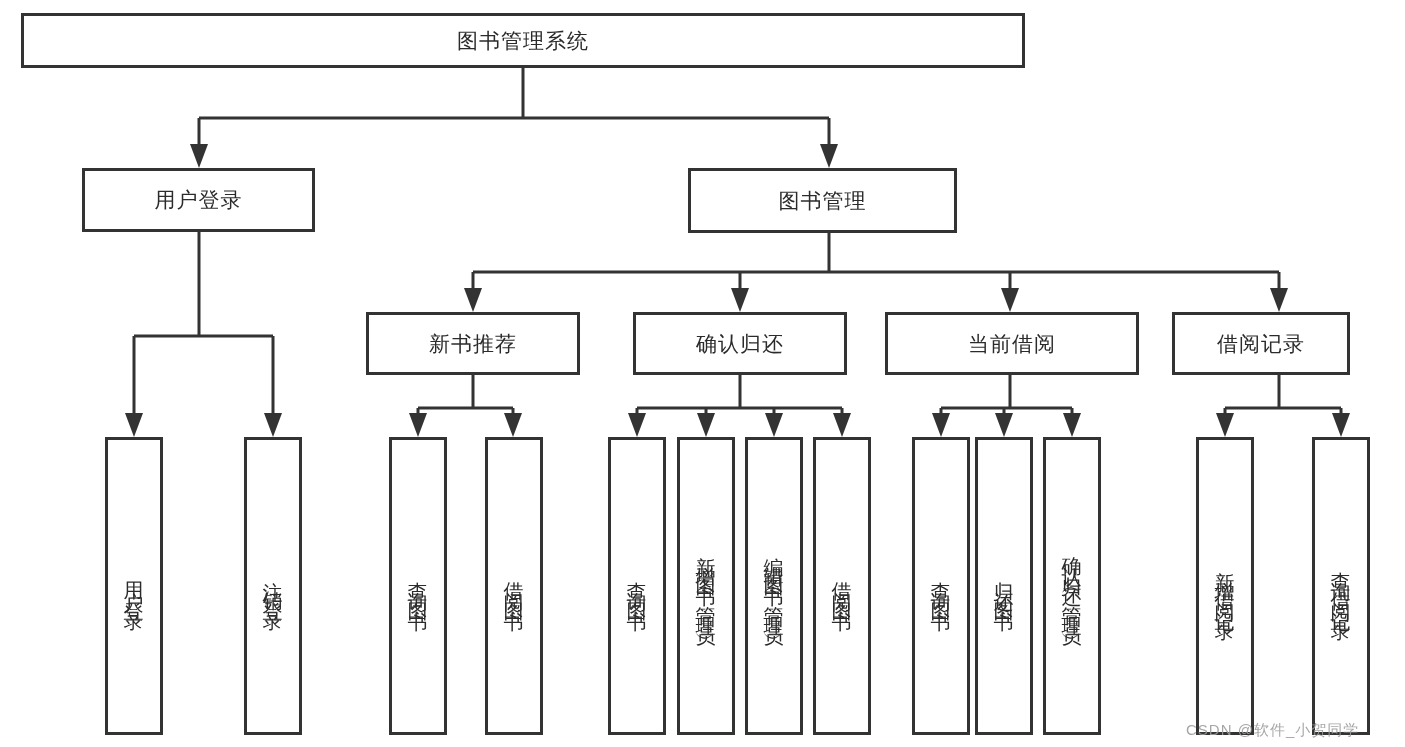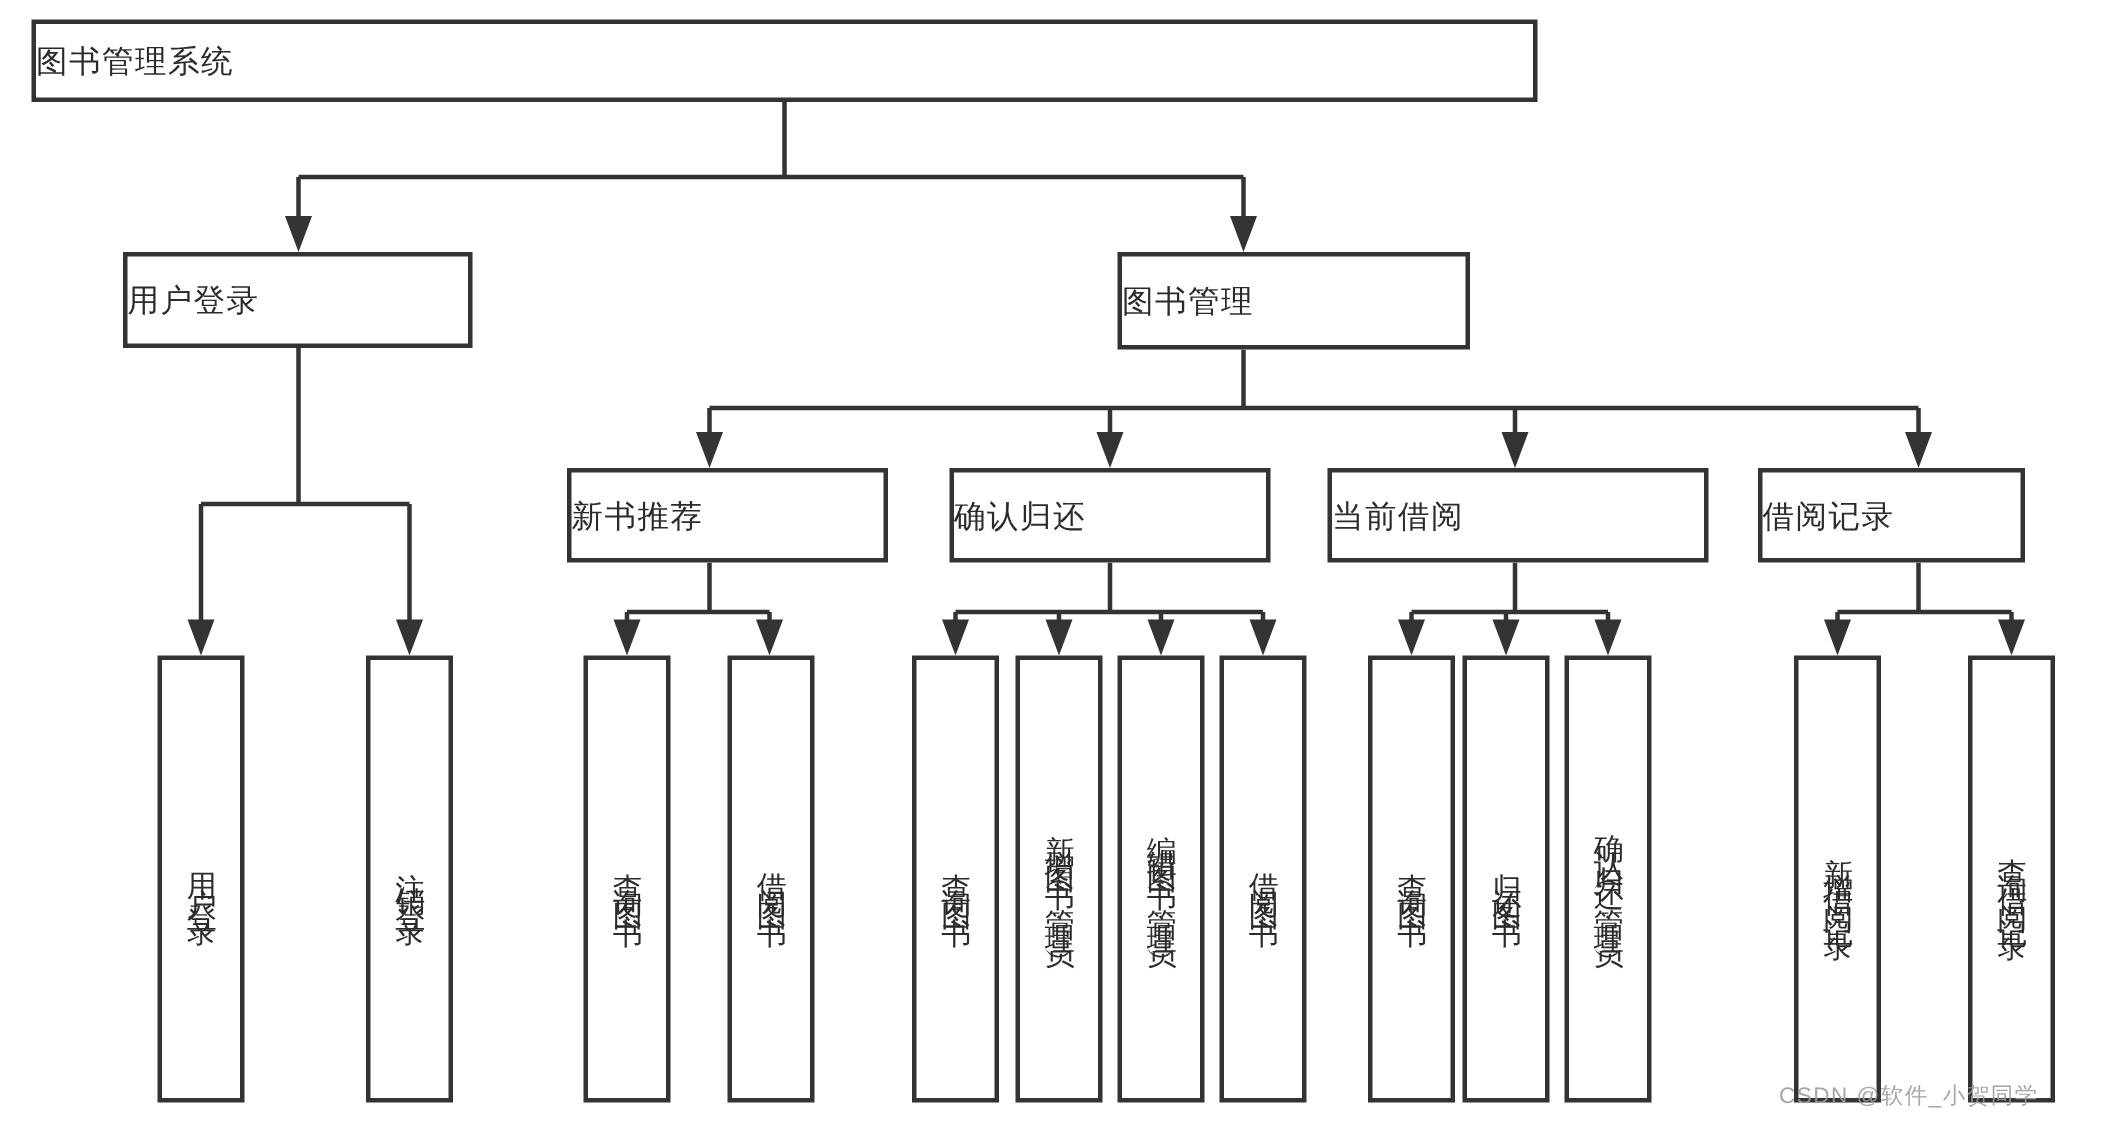--- a/index.html
+++ b/index.html
@@ -2,21 +2,21 @@
 <html><head>
 <meta charset="utf-8">
 <style>
   html,body{margin:0;padding:0;background:#ffffff;}
   body{font-family:"Liberation Sans","DejaVu Sans",sans-serif;}
   .canvas{position:relative;width:1405px;height:747px;background:#ffffff;overflow:hidden;}
   .wires{position:absolute;left:0;top:0;z-index:1;}
   .hnode{
     position:absolute;z-index:2;box-sizing:border-box;
     background:#ffffff;border:3px solid #333333;
-    display:flex;align-items:center;
+    display:flex;align-items:center;justify-content:center;
     color:#2b2b2b;font-size:21px;letter-spacing:1px;white-space:nowrap;
   }
   .vnode{
     position:absolute;z-index:2;box-sizing:border-box;
     width:58px;height:298px;top:437px;
     background:#ffffff;border:3px solid #333333;
     display:flex;align-items:center;justify-content:center;
     color:#2b2b2b;font-size:20px;
   }
   .vtext{
@@ -56,25 +56,25 @@
       <polygon points="1332,413 1350,413 1341,437" fill="#333333"></polygon>
     </svg>
 
   <div class="hnode" style="left:21px;top:13px;width:1004px;height:55px">
     <span>图书管理系统</span>
   </div>
 
   <div class="hnode" style="left:82px;top:168px;width:233px;height:64px">
     <span>用户登录</span>
   </div>
-  <div class="hnode" style="left:745px;top:168px;width:235px;height:65px">
+  <div class="hnode" style="left:688px;top:168px;width:269px;height:65px">
     <span>图书管理</span>
   </div>
 
-  <div class="hnode" style="left:378px;top:312px;width:214px;height:63px">
+  <div class="hnode" style="left:366px;top:312px;width:214px;height:63px">
     <span>新书推荐</span>
   </div>
   <div class="hnode" style="left:633px;top:312px;width:214px;height:63px">
     <span>确认归还</span>
   </div>
   <div class="hnode" style="left:885px;top:312px;width:254px;height:63px">
     <span>当前借阅</span>
   </div>
   <div class="hnode" style="left:1172px;top:312px;width:178px;height:63px">
     <span>借阅记录</span>

